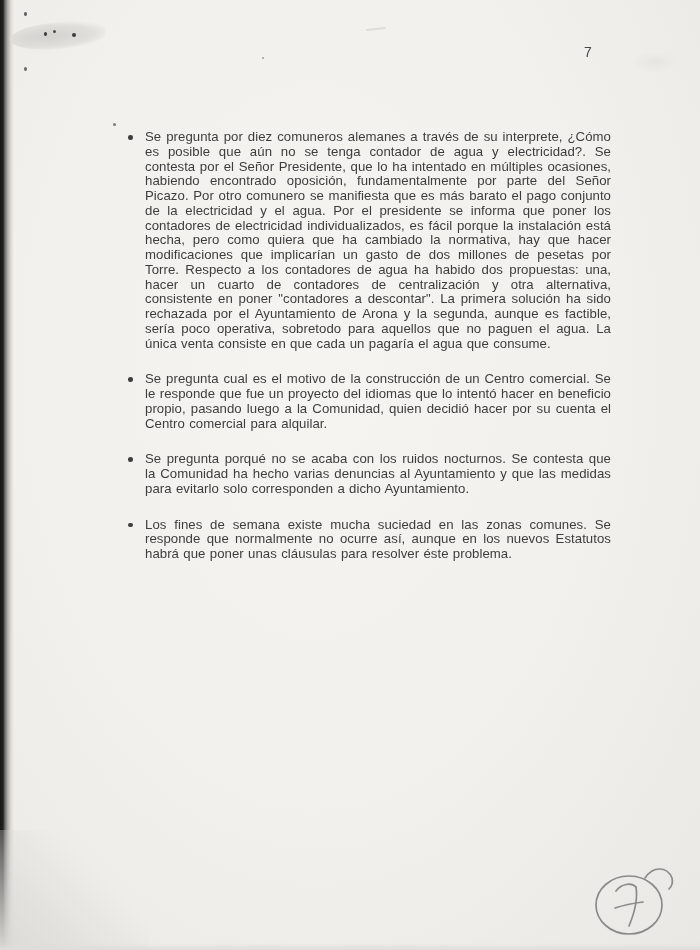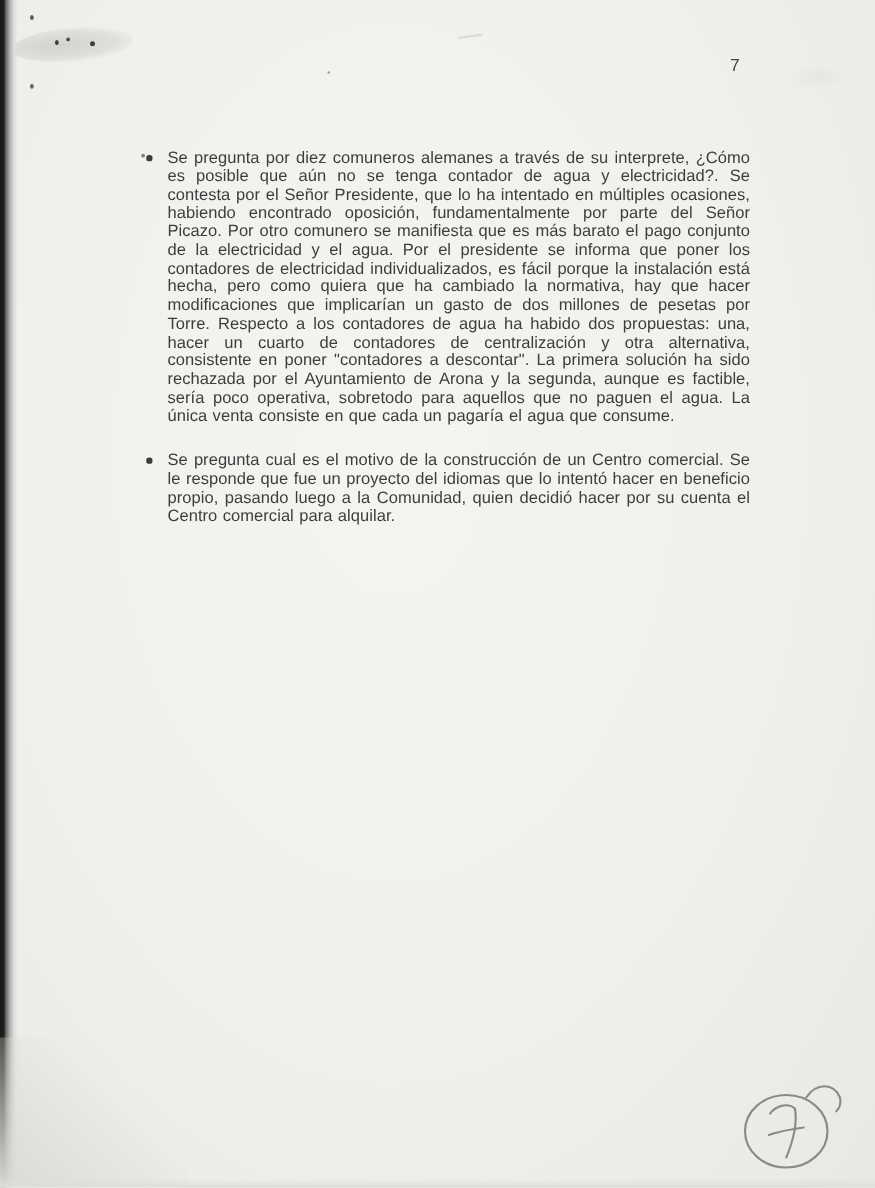--- a/index.html
+++ b/index.html
@@ -73,21 +73,21 @@
   .page-number {
     position: absolute;
     left: 584px; top: 44px;
     font-size: 14px;
     color: #474747;
   }
   .bullets {
     position: absolute;
     left: 129px; top: 114px;
     width: 466px;
-    margin: 5px; padding: 0;
+    margin: 16px; padding: 0;
     list-style: none;
   }
   .bullet-item {
     position: relative;
     margin: 0 0 21px 0;
     font-size: 13.2px;
     line-height: 14.75px;
     color: #3d3d3d;
     letter-spacing: 0.05px;
     word-spacing: 0.6px;
@@ -130,20 +130,22 @@
   <div class="speck s6"></div>
   <div class="speck s7"></div>
   <div class="corner-shade-bl"></div>
   <div class="bottom-edge"></div>
 
   <div class="page-number">7</div>
 
   <ul class="bullets">
       <li class="bullet-item">Se pregunta por diez comuneros alemanes a través de su interprete, ¿Cómo es posible que aún no se tenga contador de agua y electricidad?. Se contesta por el Señor Presidente, que lo ha intentado en múltiples ocasiones, habiendo encontrado oposición, fundamentalmente por parte del Señor Picazo. Por otro comunero se manifiesta que es más barato el pago conjunto de la electricidad y el agua. Por el presidente se informa que poner los contadores de electricidad individualizados, es fácil porque la instalación está hecha, pero como quiera que ha cambiado la normativa, hay que hacer modificaciones que implicarían un gasto de dos millones de pesetas por Torre. Respecto a los contadores de agua ha habido dos propuestas: una, hacer un cuarto de contadores de centralización y otra alternativa, consistente en poner "contadores a descontar". La primera solución ha sido rechazada por el Ayuntamiento de Arona y la segunda, aunque es factible, sería poco operativa, sobretodo para aquellos que no paguen el agua. La única venta consiste en que cada un pagaría el agua que consume.</li>
       <li class="bullet-item">Se pregunta cual es el motivo de la construcción de un Centro comercial. Se le responde que fue un proyecto del idiomas que lo intentó hacer en beneficio propio, pasando luego a la Comunidad, quien decidió hacer por su cuenta el Centro comercial para alquilar.</li>
+      <li class="bullet-item">Se pregunta porqué no se acaba con los ruidos nocturnos. Se contesta que la Comunidad ha hecho varias denuncias al Ayuntamiento y que las medidas para evitarlo solo corresponden a dicho Ayuntamiento.</li>
+      <li class="bullet-item">Los fines de semana existe mucha suciedad en las zonas comunes. Se responde que normalmente no ocurre así, aunque en los nuevos Estatutos habrá que poner unas cláusulas para resolver éste problema.</li>
     </ul>
 
   <svg class="hand-mark" viewBox="0 0 95 88" aria-label="7">
 
     <ellipse cx="44" cy="47" rx="33" ry="29"></ellipse>
 
     <path d="M60 20 C68 8 82 8 87 20 C88 24 87 28 84 31"></path>
 
     <path d="M31 33 C36 26 46 24 51 29"></path>
 

